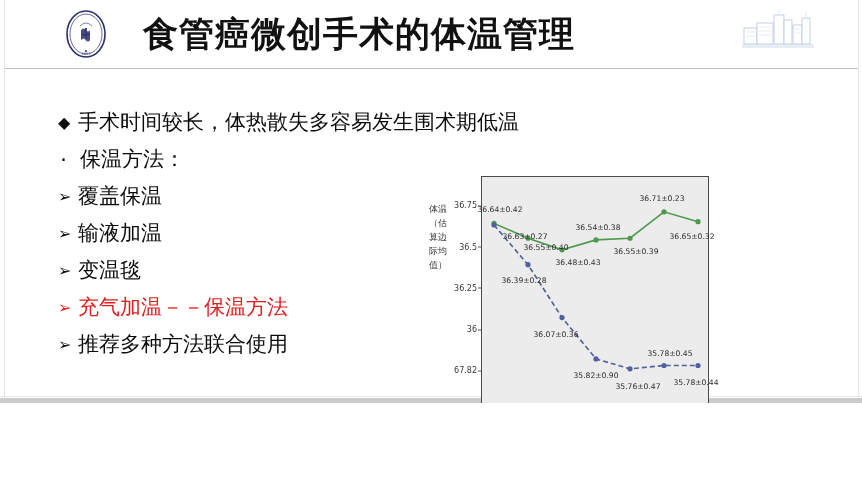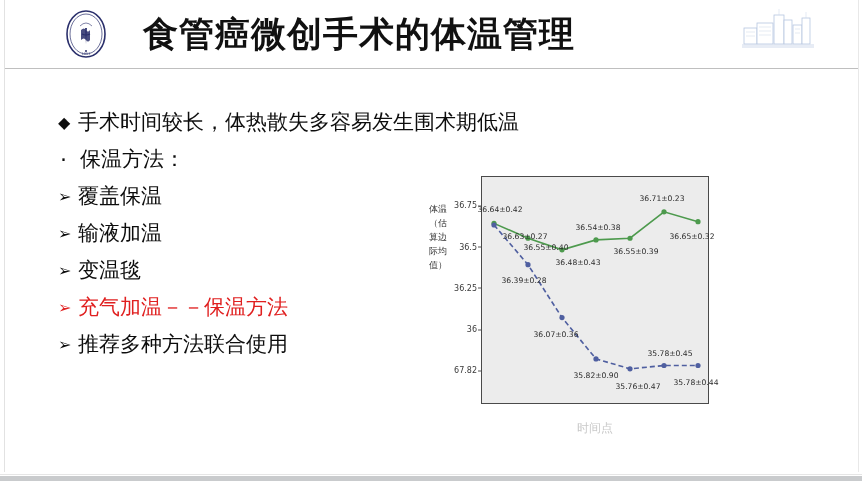--- a/index.html
+++ b/index.html
@@ -6,21 +6,21 @@
     margin: 0;
     padding: 0;
     background: #ffffff;
   }
   body {
     font-family: "DejaVu Sans", "Liberation Sans", sans-serif;
   }
   #slide {
     position: relative;
     width: 862px;
-    height: 481px;
+    height: 403px;
     background: #ffffff;
     overflow: hidden;
     box-sizing: border-box;
   }
   
   .frame-left {
     position: absolute; left: 4px; top: 0; width: 1px; height: 472px;
     background: #e2e2e2;
   }
   .frame-right {

